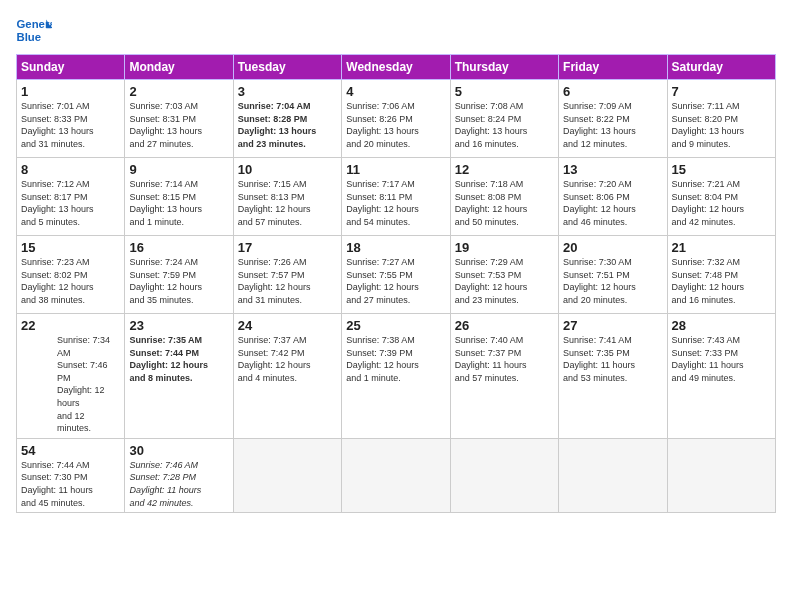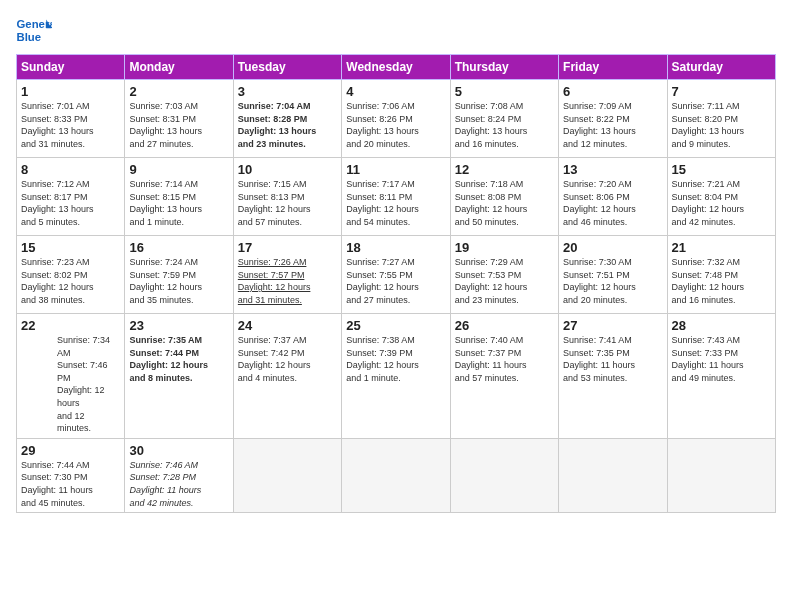--- a/index.html
+++ b/index.html
@@ -232,21 +232,21 @@
           </td>
           <td>
             <span class="day-num">16</span>
             <div class="day-info" style="white-space: pre-line;">Sunrise: 7:24 AM
 Sunset: 7:59 PM
 Daylight: 12 hours
 and 35 minutes.</div>
           </td>
           <td>
             <span class="day-num">17</span>
-            <div class="day-info" style="white-space: pre-line; text-decoration: underline;">Sunrise: 7:26 AM
+            <div class="day-info" style="white-space: pre-line;">Sunrise: 7:26 AM
 Sunset: 7:57 PM
 Daylight: 12 hours
 and 31 minutes.</div>
           </td>
           <td>
             <span class="day-num">18</span>
             <div class="day-info" style="white-space: pre-line;">Sunrise: 7:27 AM
 Sunset: 7:55 PM
 Daylight: 12 hours
 and 27 minutes.</div>
@@ -319,21 +319,21 @@
           <td>
             <span class="day-num">28</span>
             <div class="day-info" style="white-space: pre-line;">Sunrise: 7:43 AM
 Sunset: 7:33 PM
 Daylight: 11 hours
 and 49 minutes.</div>
           </td>
         </tr>
         <tr class="last-row">
           <td>
-            <span class="day-num">29</span>
+            <span class="day-num">54</span>
             <div class="day-info" style="white-space: pre-line;">Sunrise: 7:44 AM
 Sunset: 7:30 PM
 Daylight: 11 hours
 and 45 minutes.</div>
           </td>
           <td>
             <span class="day-num">30</span>
             <div class="day-info" style="white-space: pre-line; font-style: italic;">Sunrise: 7:46 AM
 Sunset: 7:28 PM
 Daylight: 11 hours

